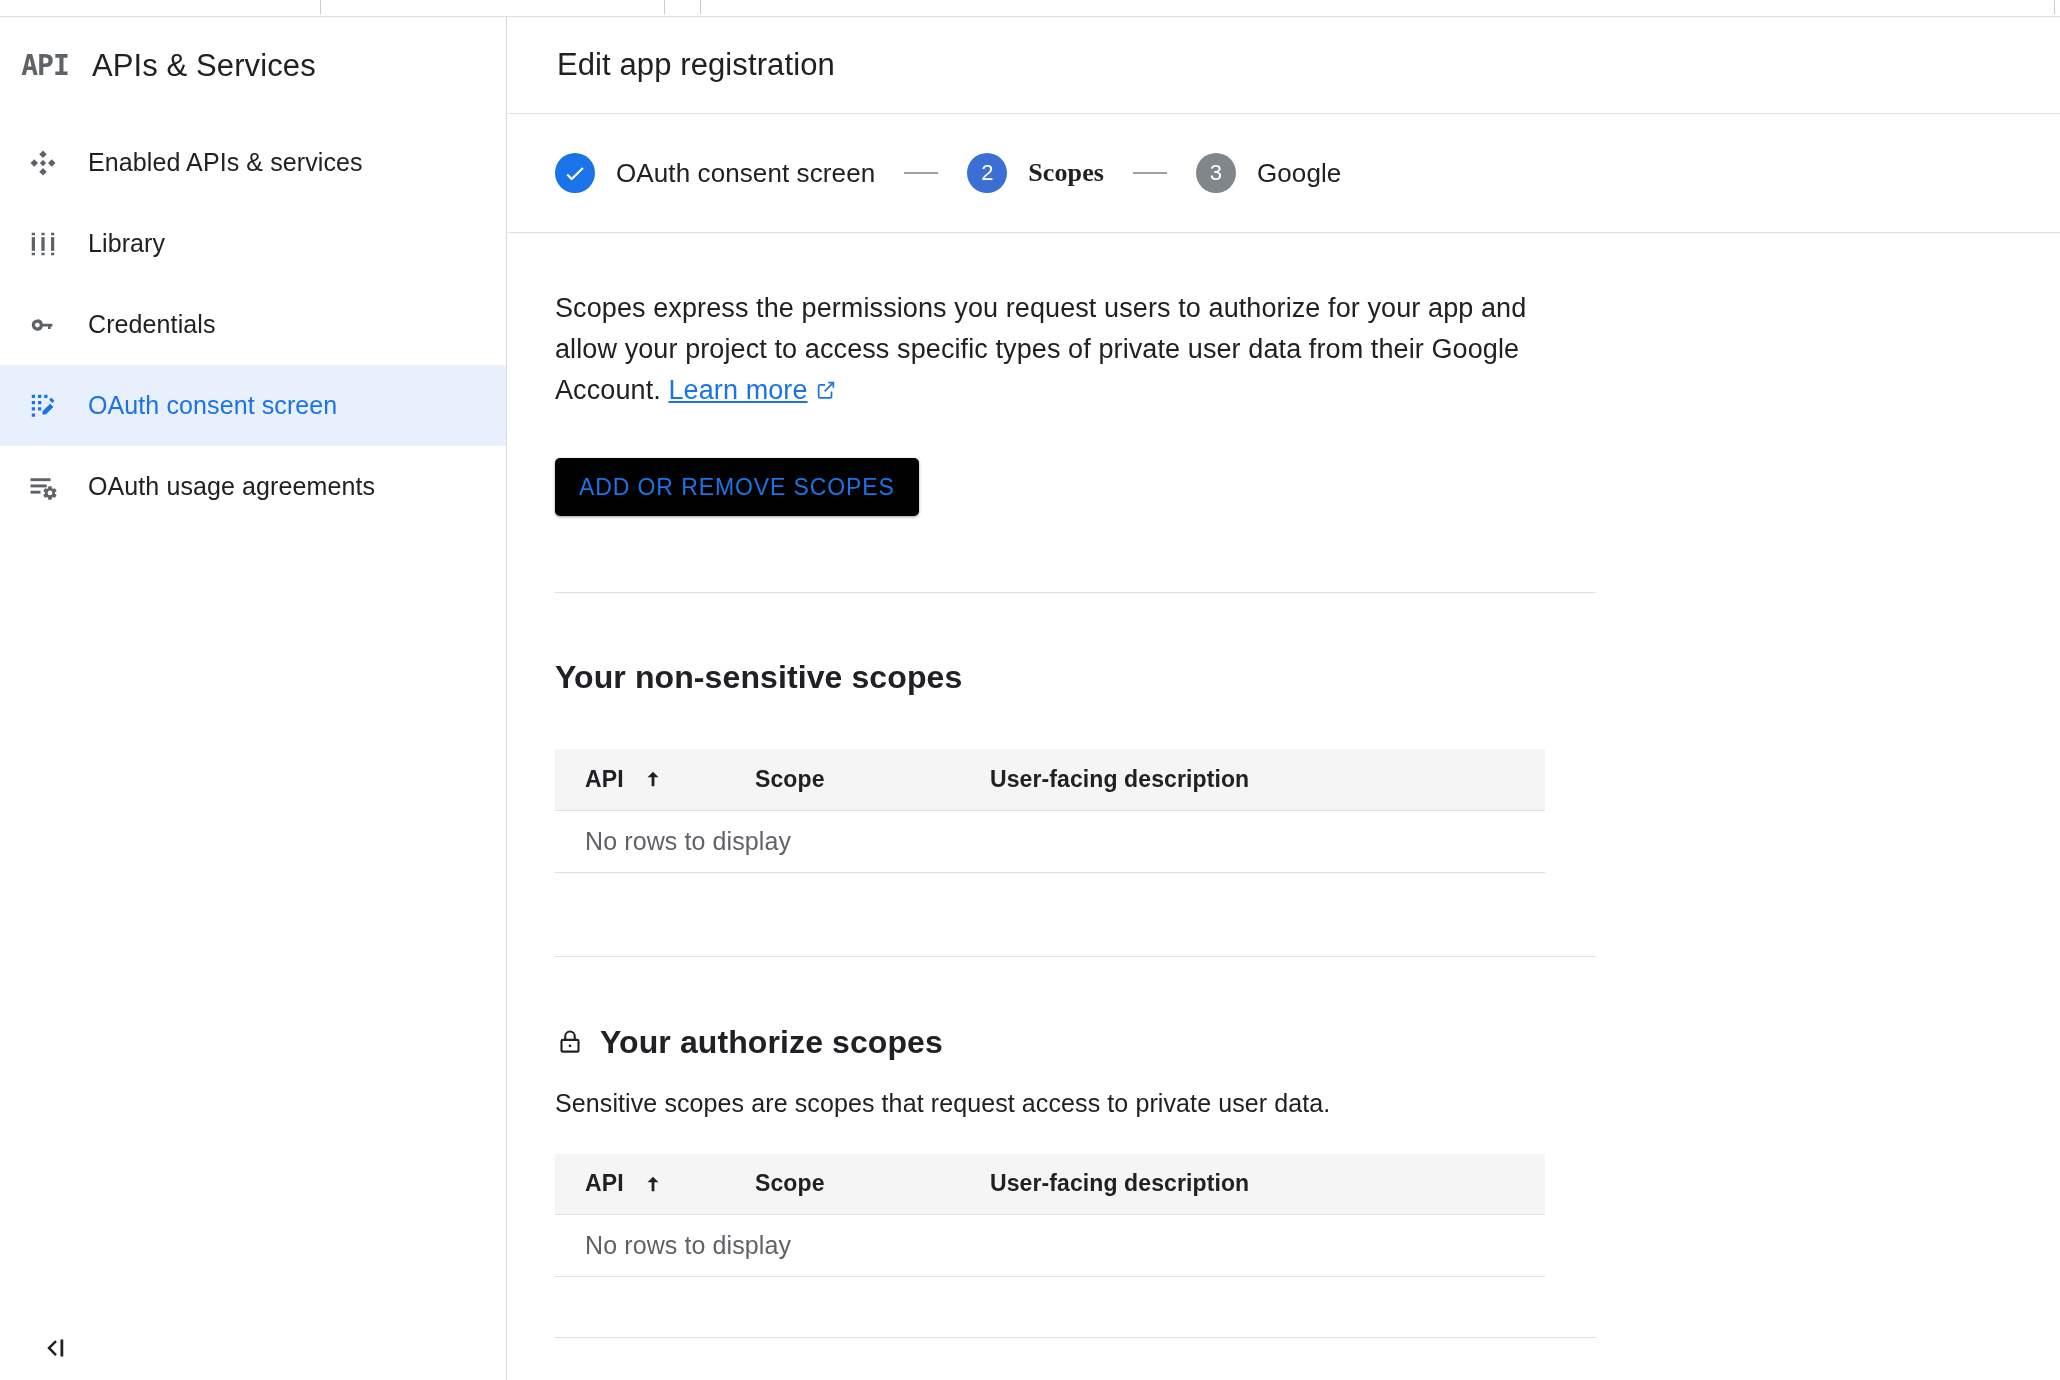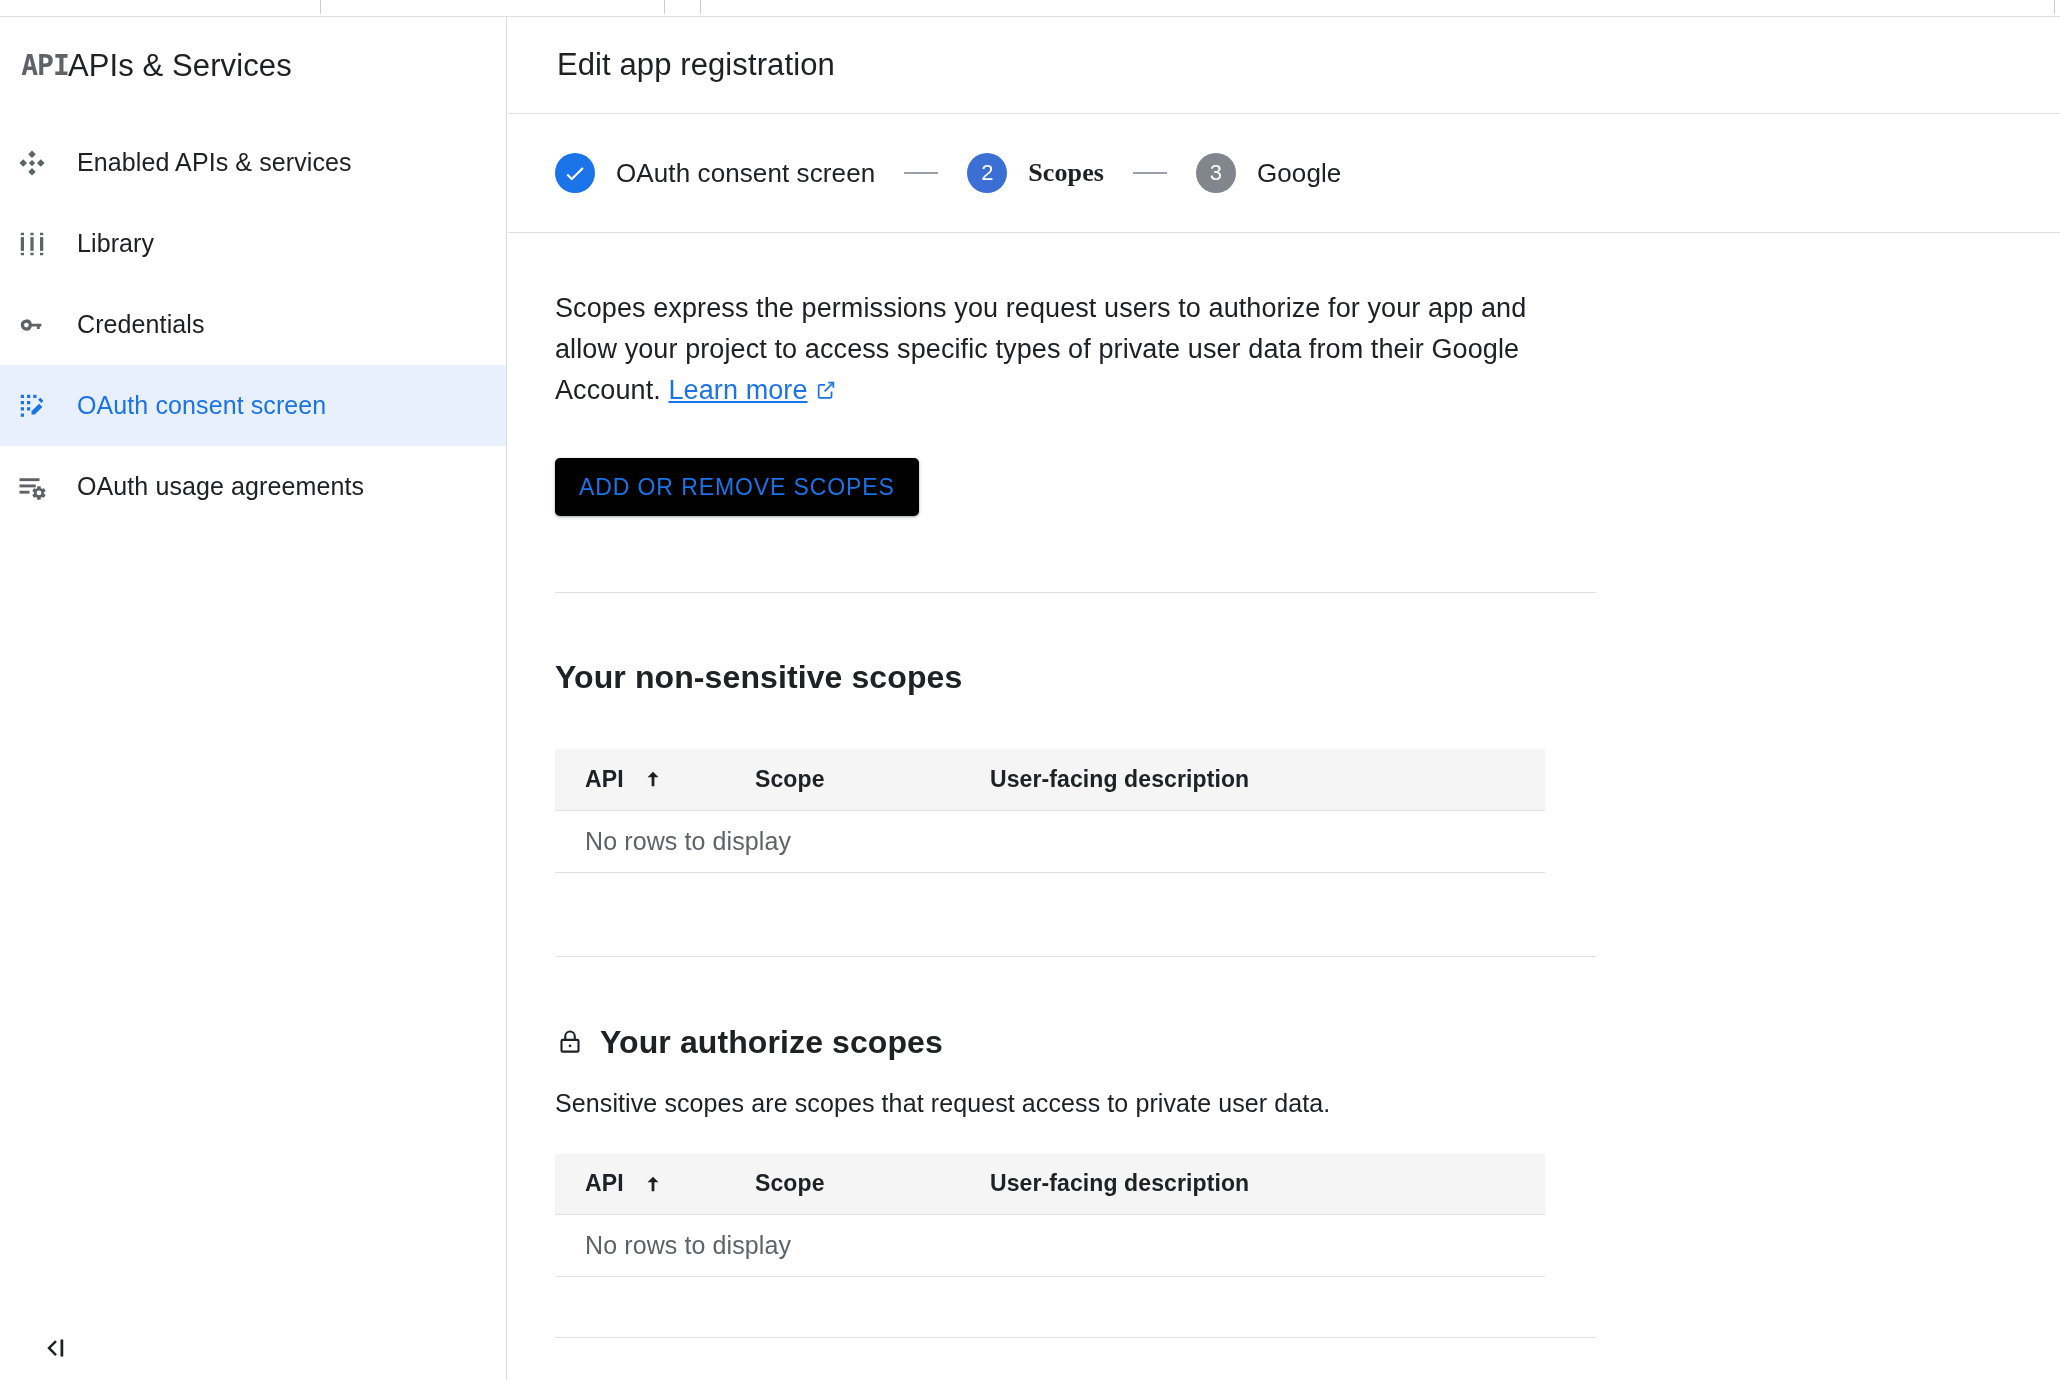--- a/index.html
+++ b/index.html
@@ -30,25 +30,25 @@
   .sidebar {
     position: absolute; top: 1px; left: 0; width: 507px; height: 1363px;
     background: #ffffff; border-right: 1px solid #dadce0;
   }
   .brand { display: flex; align-items: center; height: 97px; padding-left: 22px; }
   .brand-logo {
     width: 46px; height: 40px; display: flex; align-items: center; justify-content: center;
     color: #5f6368; font-family: "DejaVu Sans Mono", monospace; font-weight: 700;
     font-size: 28px; letter-spacing: -1px;
   }
-  .brand-title { font-size: 31px; color: #202124; letter-spacing: .1px; }
+  .brand-title { margin-left: 24px; font-size: 31px; color: #202124; letter-spacing: .1px; }
 
   .nav { padding-top: 8px; }
   .nav-item {
-    display: flex; align-items: center; height: 81px; padding-left: 12px;
+    display: flex; align-items: center; height: 81px; padding-left: 23px;
     color: #3c4043; cursor: pointer;
   }
   .nav-item .ic { width: 40px; display: flex; align-items: center; justify-content: center; color: #5f6368; }
   .nav-item .lbl { margin-left: 25px; font-size: 25px; color: #202124; letter-spacing: .1px; }
   .nav-item.active { background: #e8f0fe; }
   .nav-item.active .ic { color: #1a73e8; }
   .nav-item.active .lbl { color: #1a73e8; }
 
   .collapse-btn {
     position: absolute; left: 34px; bottom: 10px; width: 44px; height: 44px;

